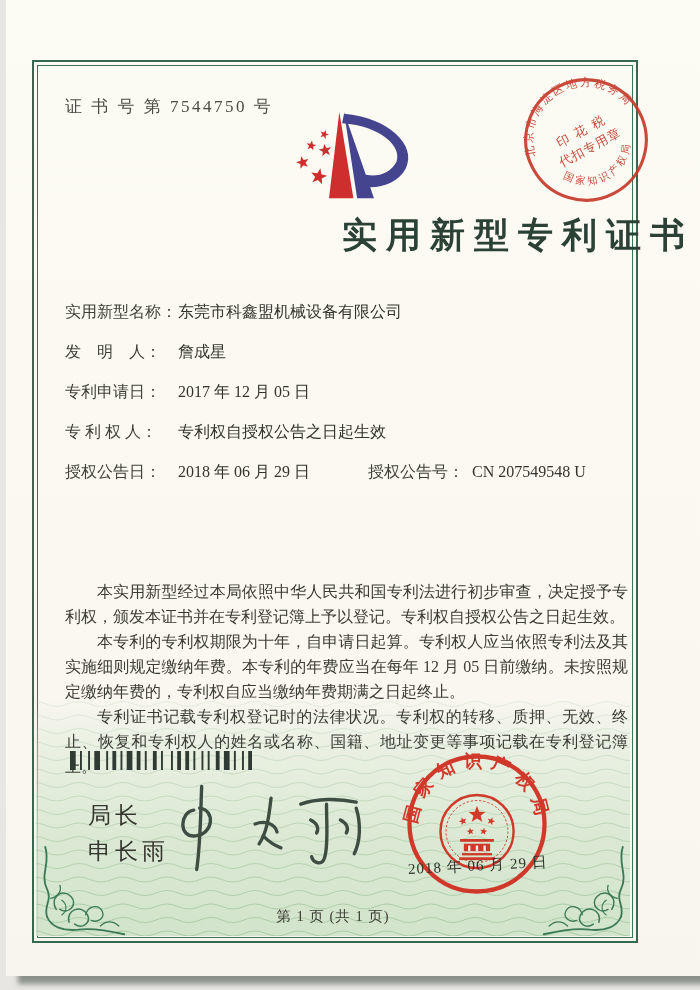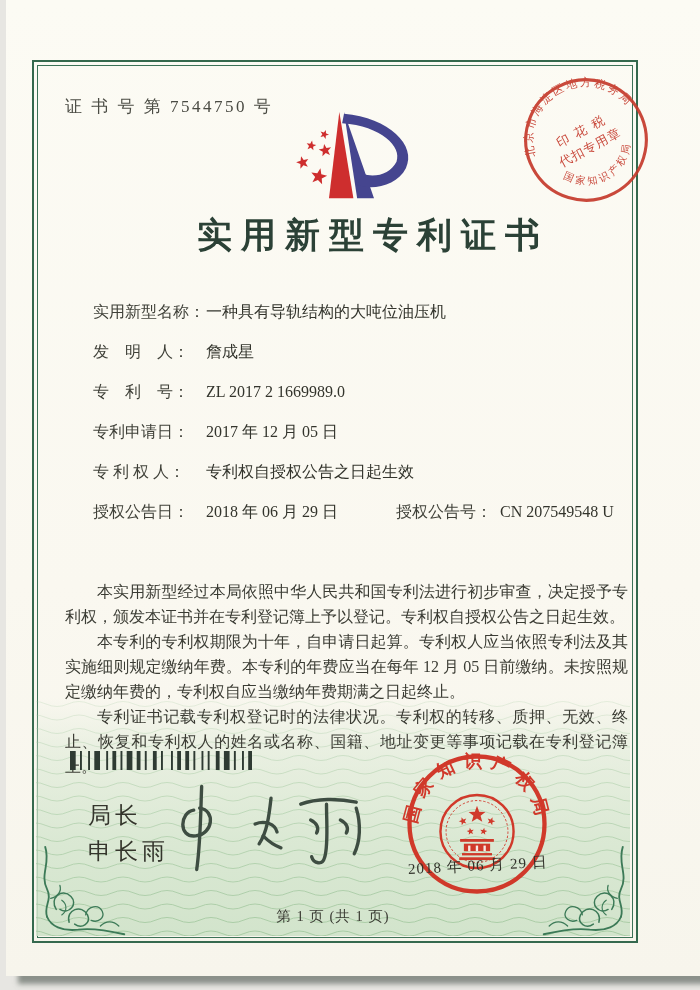--- a/index.html
+++ b/index.html
@@ -34,25 +34,25 @@
 
   .cert-no{
     position:absolute;left:59px;top:95px;font-size:17px;letter-spacing:2.5px;color:#4a4b43;z-index:5;
   }
   .logo{position:absolute;left:278px;top:102px;width:150px;height:108px;z-index:5;}
   .tax-stamp{
     position:absolute;left:512px;top:72px;width:136px;height:136px;
     transform:rotate(-28deg);opacity:.92;z-index:6;
   }
   .title{
-    position:absolute;left:30px;right:30px;top:212px;text-align:center;
+    position:absolute;left:30px;right:30px;top:212px;text-align:right;
     font-size:35px;font-weight:600;letter-spacing:9px;color:#2b4136;
     padding-left:16px;z-index:5;font-family:Liberation Serif, serif;
   }
-  .fields{position:absolute;left:59px;top:300px;right:72px;z-index:5;color:#3a3b33;margin-left:28px;}
+  .fields{position:absolute;left:59px;top:300px;right:72px;z-index:5;color:#3a3b33;}
   .frow{display:flex;margin-bottom:17px;font-size:16px;line-height:23px;}
   .flabel{width:113px;flex:none;color:#3f4038;}
   .fvalue{flex:1;color:#33342c;}
   .frow.addr .fvalue{line-height:23px;}
   .frow.grant{display:block;}
   .grant-left,.grant-right{display:inline-flex;}
   .grant-right{margin-left:54px;}
   .grant-right .flabel{width:auto;margin-right:8px;}
 
   .bodytext{
@@ -163,29 +163,25 @@
     </text>
     <text x="70" y="64" text-anchor="middle" font-size="13" fill="#c53a2c" letter-spacing="2">印 花 税</text>
     <text x="70" y="83" text-anchor="middle" font-size="13" fill="#c53a2c" letter-spacing="1">代扣专用章</text>
   </svg>
 
   <div class="title">实用新型专利证书</div>
 
   <div class="fields">
     <div class="frow">
       <span class="flabel">实用新型名称：</span>
-      <span class="fvalue">一种具有导轨结构的大吨位油压机</span>
+      <span class="fvalue">东莞市科鑫盟机械设备有限公司</span>
     </div>
     <div class="frow">
       <span class="flabel">发　明　人：</span>
       <span class="fvalue">詹成星</span>
-    </div>
-    <div class="frow">
-      <span class="flabel">专　利　号：</span>
-      <span class="fvalue">ZL 2017 2 1669989.0</span>
     </div>
     <div class="frow">
       <span class="flabel">专利申请日：</span>
       <span class="fvalue">2017 年 12 月 05 日</span>
     </div>
     <div class="frow">
       <span class="flabel">专 利 权 人：</span>
       <span class="fvalue">专利权自授权公告之日起生效</span>
     </div>
     <div class="frow grant">

